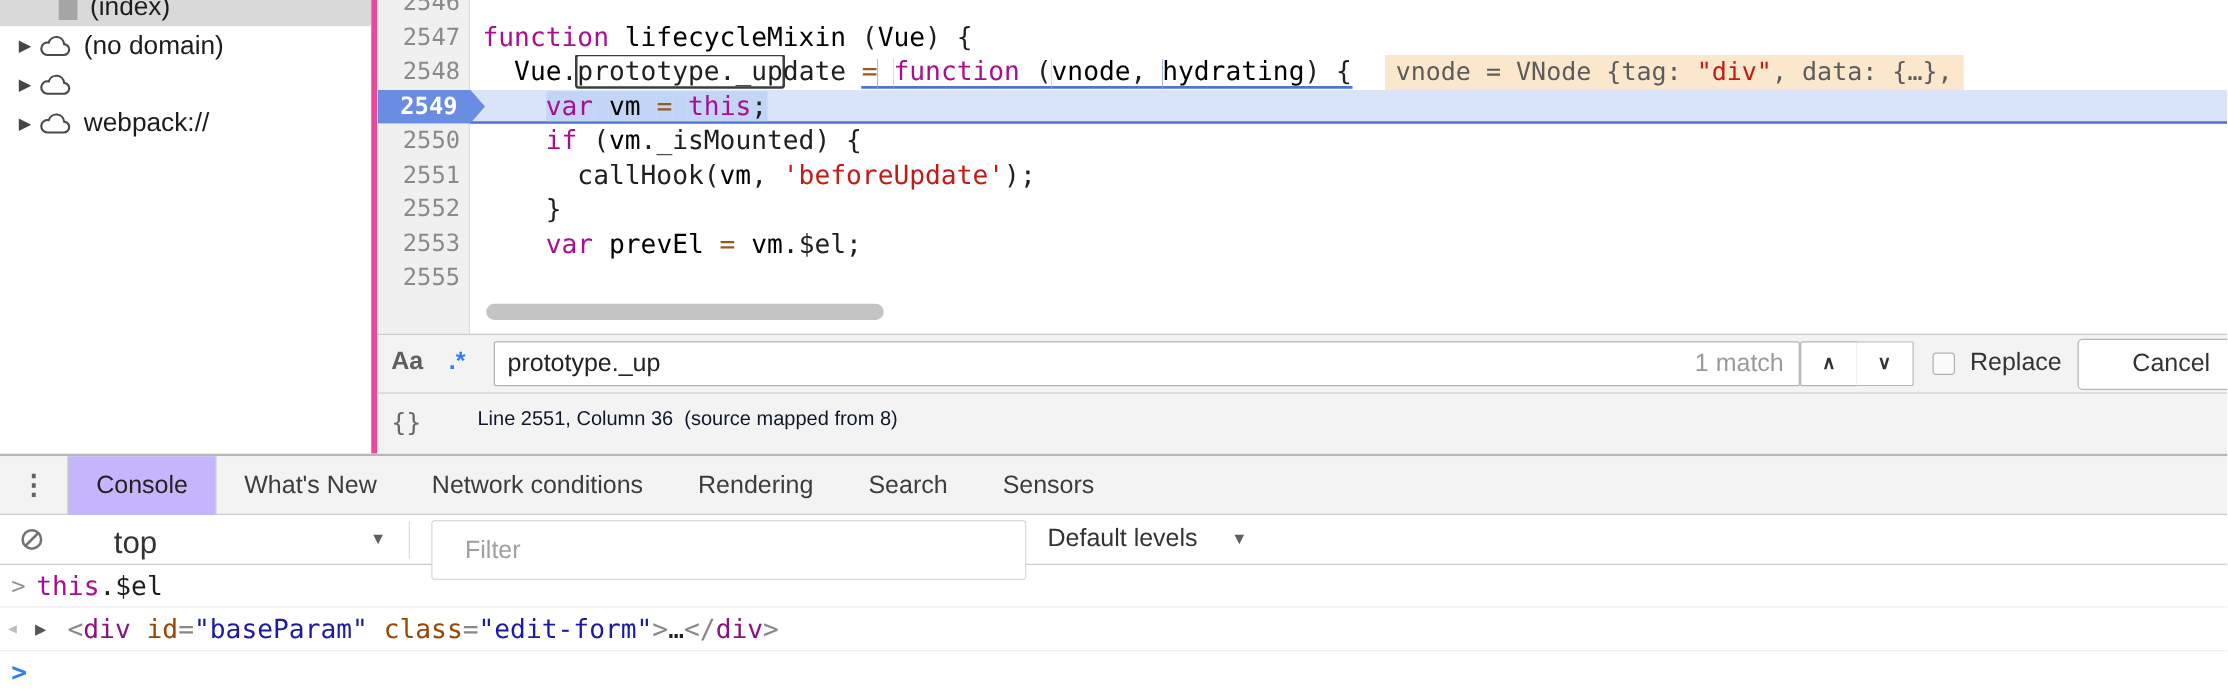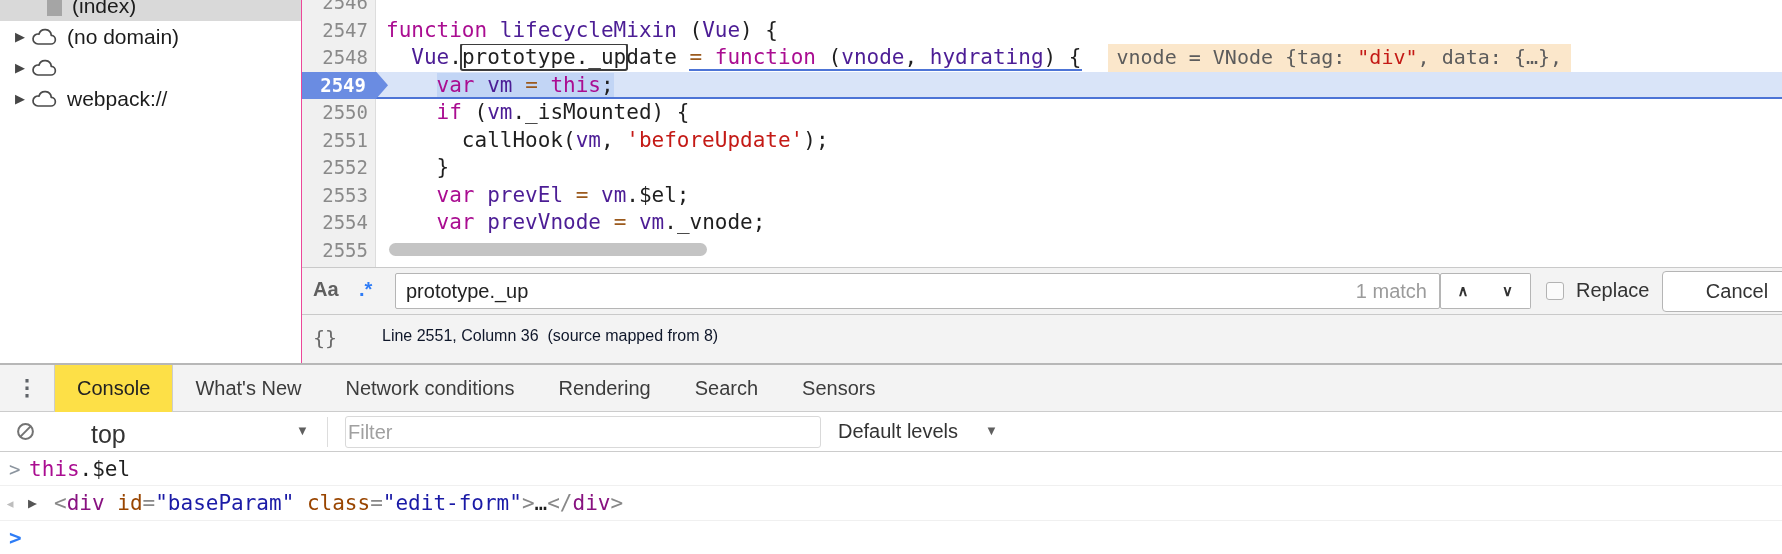--- a/index.html
+++ b/index.html
@@ -4,21 +4,21 @@
 <style>
   * { margin:0; padding:0; box-sizing:border-box; }
   html,body { background:#fff; }
   #app {
     position:relative; width:1782px; height:554px; overflow:hidden;
     font-family:"Liberation Sans", sans-serif; color:#1f1f1f; background:#fff;
   }
   .mono { font-family:"DejaVu Sans Mono", monospace; }
 
   
-  .sidebar { position:absolute; left:0; top:0; width:302px; height:363px; border-right:1px solid #ec4899; overflow:hidden; background:#fff; }
+  .sidebar { position:absolute; left:0; top:0; width:302px; height:363px; border-right:5px solid #ec4899; overflow:hidden; background:#fff; }
   .tree { position:absolute; left:0; top:-10px; right:0; }
   .tree-row { height:31px; display:flex; align-items:center; white-space:nowrap; }
   .tree-row.selected { background:#d9d9d9; }
   .tri { width:16px; margin-left:15px; font-size:13px; color:#464646; flex:none; }
   .tri-spacer { width:31px; margin-left:15px; flex:none; }
   .tree-ico { flex:none; margin-right:9px; display:block; }
   .tree-label { font-size:21px; color:#1c1c1c; }
 
   
   .editor { position:absolute; left:302px; top:0; right:0; height:363px; background:#fff; }
@@ -28,21 +28,21 @@
   .code-line { height:27.5px; display:flex; position:relative; }
   .gutter-cell { position:relative; flex:none; width:74px; text-align:right; padding-right:8px;
     font-family:"DejaVu Sans Mono", monospace; font-size:19px; line-height:27.5px; color:#8a8a8a; }
   .paused-tag { position:absolute; left:0; top:0; bottom:0; width:86px; background:#6a8ce2;
     clip-path:polygon(0 0, 74px 0, 86px 50%, 74px 100%, 0 100%); }
   .paused-num { position:relative; color:#fff; font-weight:bold; padding-right:2px; }
   .line-code { flex:1; padding-left:10px; white-space:pre; overflow:hidden;
     font-family:"DejaVu Sans Mono", monospace; font-size:21px; line-height:27.5px; }
   .code-line.paused .line-code { background:#d9e4f8; box-shadow:inset 0 -2px 0 #4d74d6; }
   .tok.kw  { color:#aa0d91; }
-  .tok.id  { color:#4c1d95;text-align:center; }
+  .tok.id  { color:#000000;text-align:center; }
   .tok.str { color:#c41a16; }
   .tok.op  { color:#9b5a1d; }
   .tok.pl  { color:#1f1f1f; }
   .tok.ev  { background:#c2d5f5; }
   .tok.ul  { box-shadow:0 2px 0 #4d74d6; }
   .tok.boxed { box-shadow:0 0 0 2px #3d3d3d; border-radius:1px; }
   .inline-hint { display:inline-block; margin-left:26px; padding:0 9px; background:#fbe7cb; font-size:20px; }
   .tok.hpl  { color:#5c5c5c; }
   .tok.hstr { color:#c41a16; }
   .hscroll-thumb { position:absolute; left:87px; top:243px; width:318px; height:13px; border-radius:7px; background:#c4c4c4; }
@@ -71,28 +71,28 @@
   .brace-icon { position:absolute; left:11px; top:11px; font-size:20px; color:#696969;
     font-family:"DejaVu Sans Mono", monospace; }
   .status-text { position:absolute; left:56px; top:12px; font-size:16px; color:#0f172a; white-space:pre;margin-left:24px; }
 
   
   .drawer { position:absolute; left:0; top:363px; right:0; bottom:0; background:#fff; border-top:2px solid #b7b7b7; }
   .tabbar { height:47px; background:#f3f3f3; border-bottom:1px solid #ccc; display:flex; align-items:stretch; }
   .kebab { flex:none; width:54px; display:flex; align-items:center; justify-content:center;
     font-size:22px; color:#5f6368; font-weight:bold; }
   .dtab { flex:none; padding:0 22px; display:flex; align-items:center; font-size:20px; color:#3c3c3c; }
-  .dtab.active { background:#fde047; border-left:1px solid #ccc; border-right:1px solid #ccc; margin-bottom:-1px; color:#222; }
+  .dtab.active { background:#c4b5fd; border-left:1px solid #ccc; border-right:1px solid #ccc; margin-bottom:-1px; color:#222; }
   .console-toolbar { position:relative; height:40px; border-bottom:1px solid #ccc; background:#fff; }
   .block-icon { position:absolute; left:16px; top:10px; }
   .ctx-label { position:absolute; left:59px; top:8px; font-size:25px; color:#333;margin-left:32px; }
   .ctx-arrow { position:absolute; left:296px; top:11px; font-size:13px; color:#5f5f5f; }
   .tb-divider { position:absolute; left:327px; top:5px; width:1px; height:30px; background:#ddd; }
-  .filter-input { position:absolute; left:345px; top:4px; width:476px; height:32px; border:1px solid #d9d9d9;
-    border-radius:3px; font-size:20px; padding:0 2px; color:#a21caf; outline:none; font-family:"Liberation Sans", sans-serif; }
+  .filter-input { position:absolute; left:345px; top:4px; width:476px; height:48px; border:1px solid #d9d9d9;
+    border-radius:3px; font-size:20px; padding:0 26px; color:#a21caf; outline:none; font-family:"Liberation Sans", sans-serif; }
   .filter-input::placeholder { color:#a0a0a0; }
   .levels-label { position:absolute; left:838px; top:8px; font-size:20px; color:#333; }
   .levels-arrow { position:absolute; left:985px; top:11px; font-size:13px; color:#5f5f5f; }
 
   
   .msg { display:flex; align-items:center; font-family:"DejaVu Sans Mono", monospace; font-size:21px; }
   .msg-echo { height:34px; border-bottom:1px solid #f0f0f0; }
   .echo-chevron { flex:none; width:29px; padding-left:9px; color:#8b949e; font-size:19px; }
   .msg-result { height:35px; border-bottom:1px solid #f0f0f0; }
   .return-icon { flex:none; width:28px; padding-left:5px; color:#bdbdbd; font-size:17px; }
@@ -172,24 +172,20 @@
           </div>
           <div class="code-line">
             <div class="gutter-cell">2552</div>
             <div class="line-code"><span class="tok pl">    }</span></div>
           </div>
           <div class="code-line">
             <div class="gutter-cell">2553</div>
             <div class="line-code"><span class="tok pl">    </span><span class="tok kw">var</span><span class="tok pl"> </span><span class="tok id">prevEl</span><span class="tok pl"> </span><span class="tok op">=</span><span class="tok pl"> </span><span class="tok id">vm</span><span class="tok pl">.$el;</span></div>
           </div>
           <div class="code-line">
-            <div class="gutter-cell">2554</div>
-            <div class="line-code"><span class="tok pl">    </span><span class="tok kw">var</span><span class="tok pl"> </span><span class="tok id">prevVnode</span><span class="tok pl"> </span><span class="tok op">=</span><span class="tok pl"> </span><span class="tok id">vm</span><span class="tok pl">._vnode;</span></div>
-          </div>
-          <div class="code-line">
             <div class="gutter-cell">2555</div>
             <div class="line-code"></div>
           </div>
         </div>
       <div class="hscroll-thumb"></div>
     </div>
 
     <div class="search-bar">
       <span class="case-toggle">Aa</span>
       <span class="regex-toggle">.*</span>

